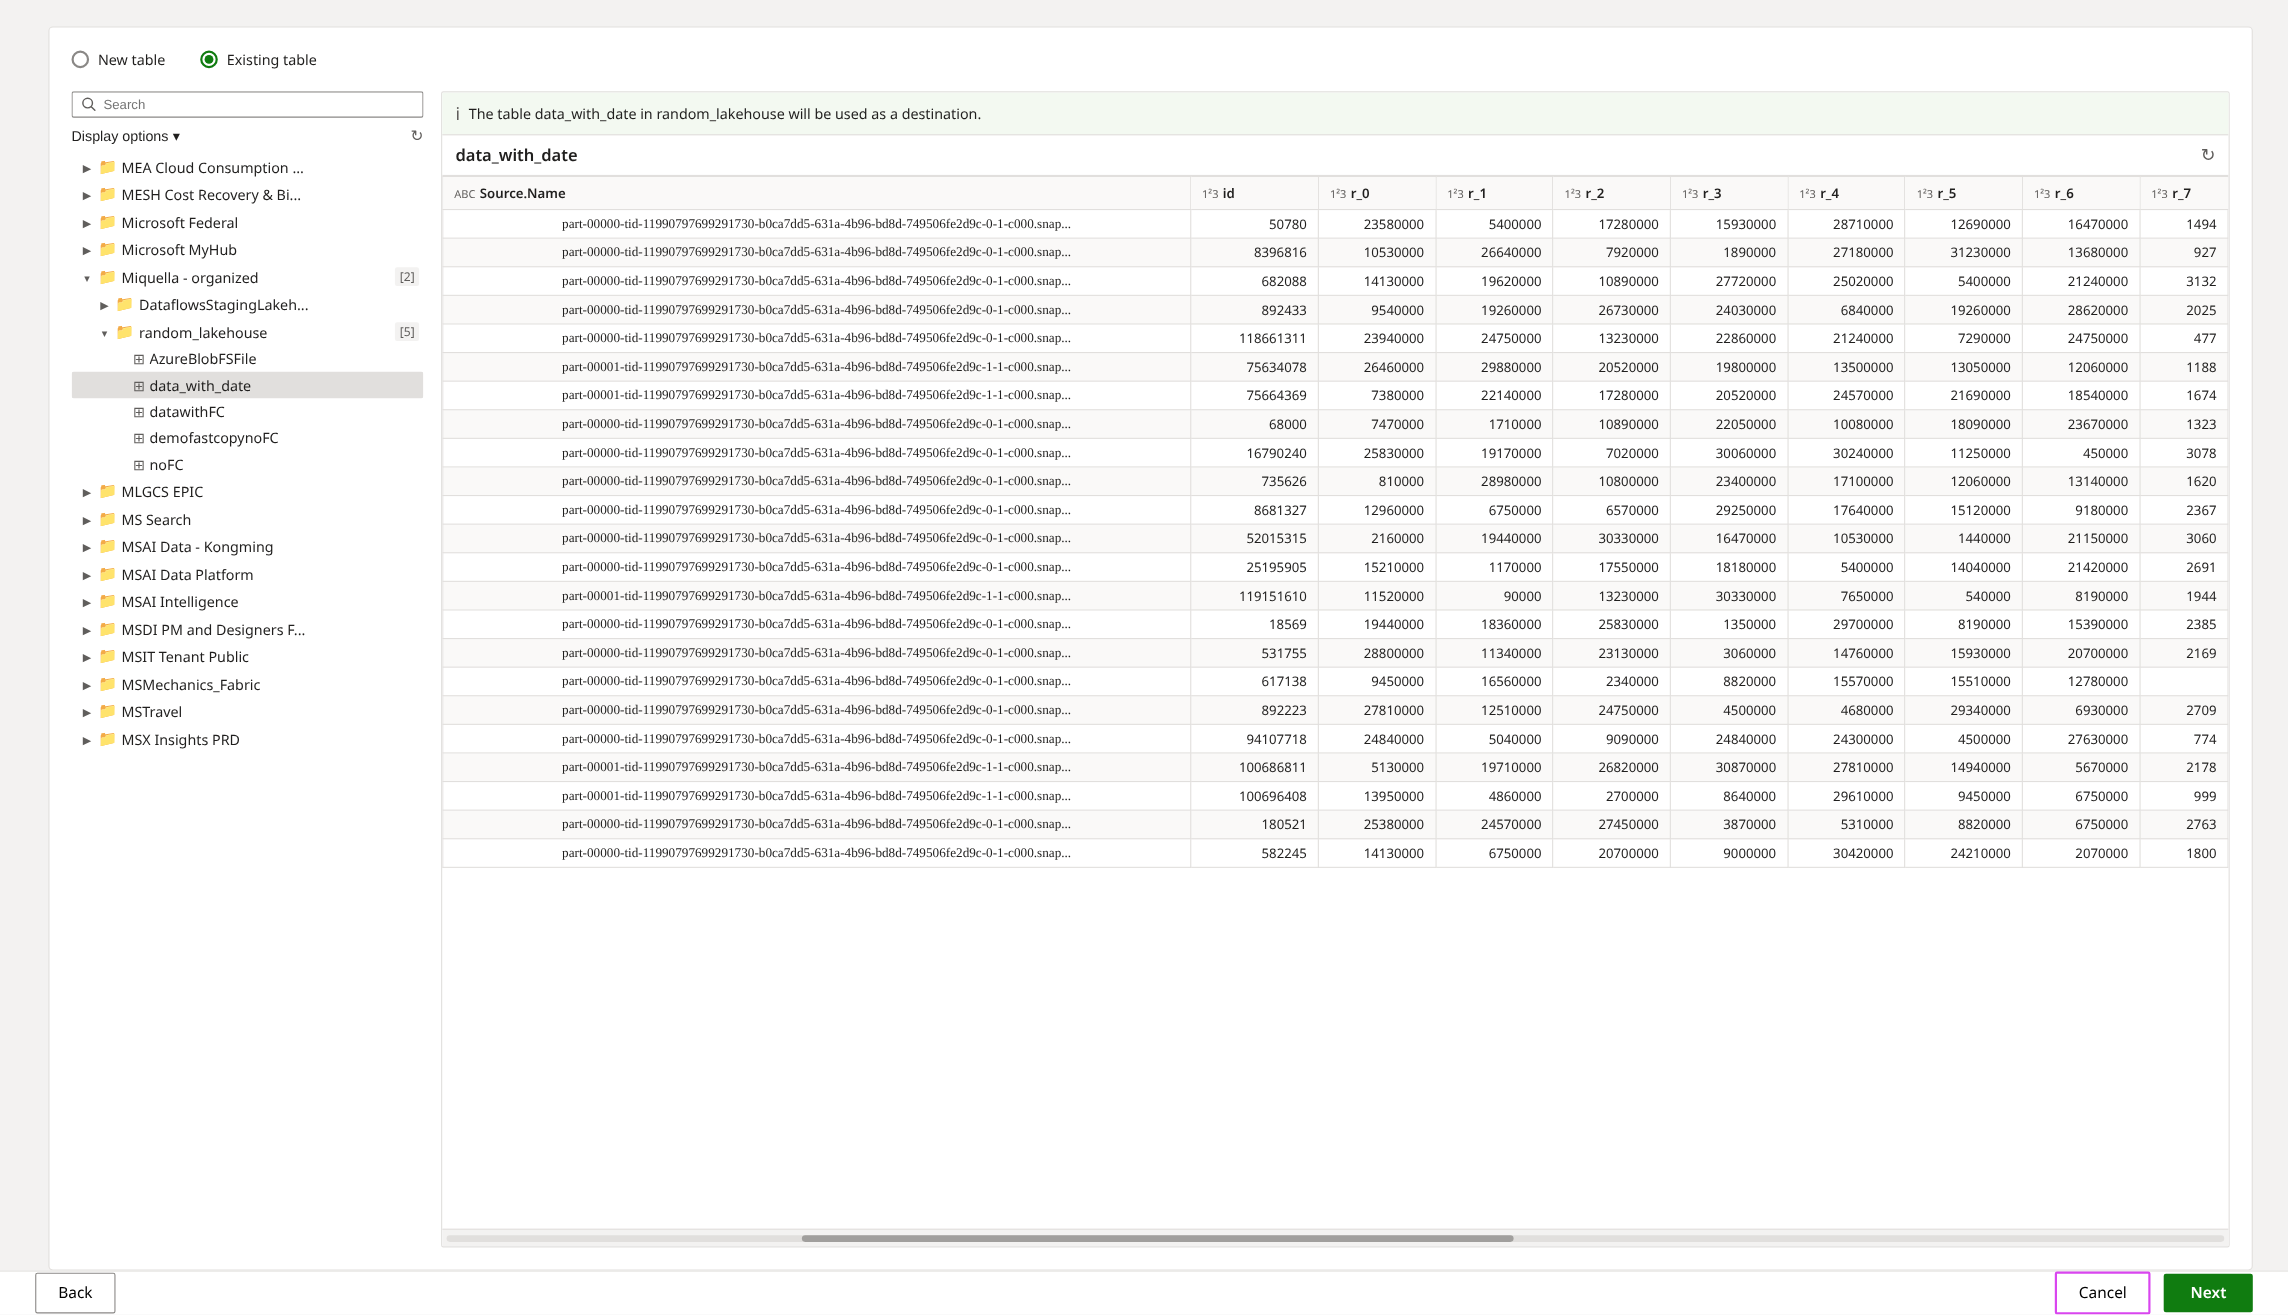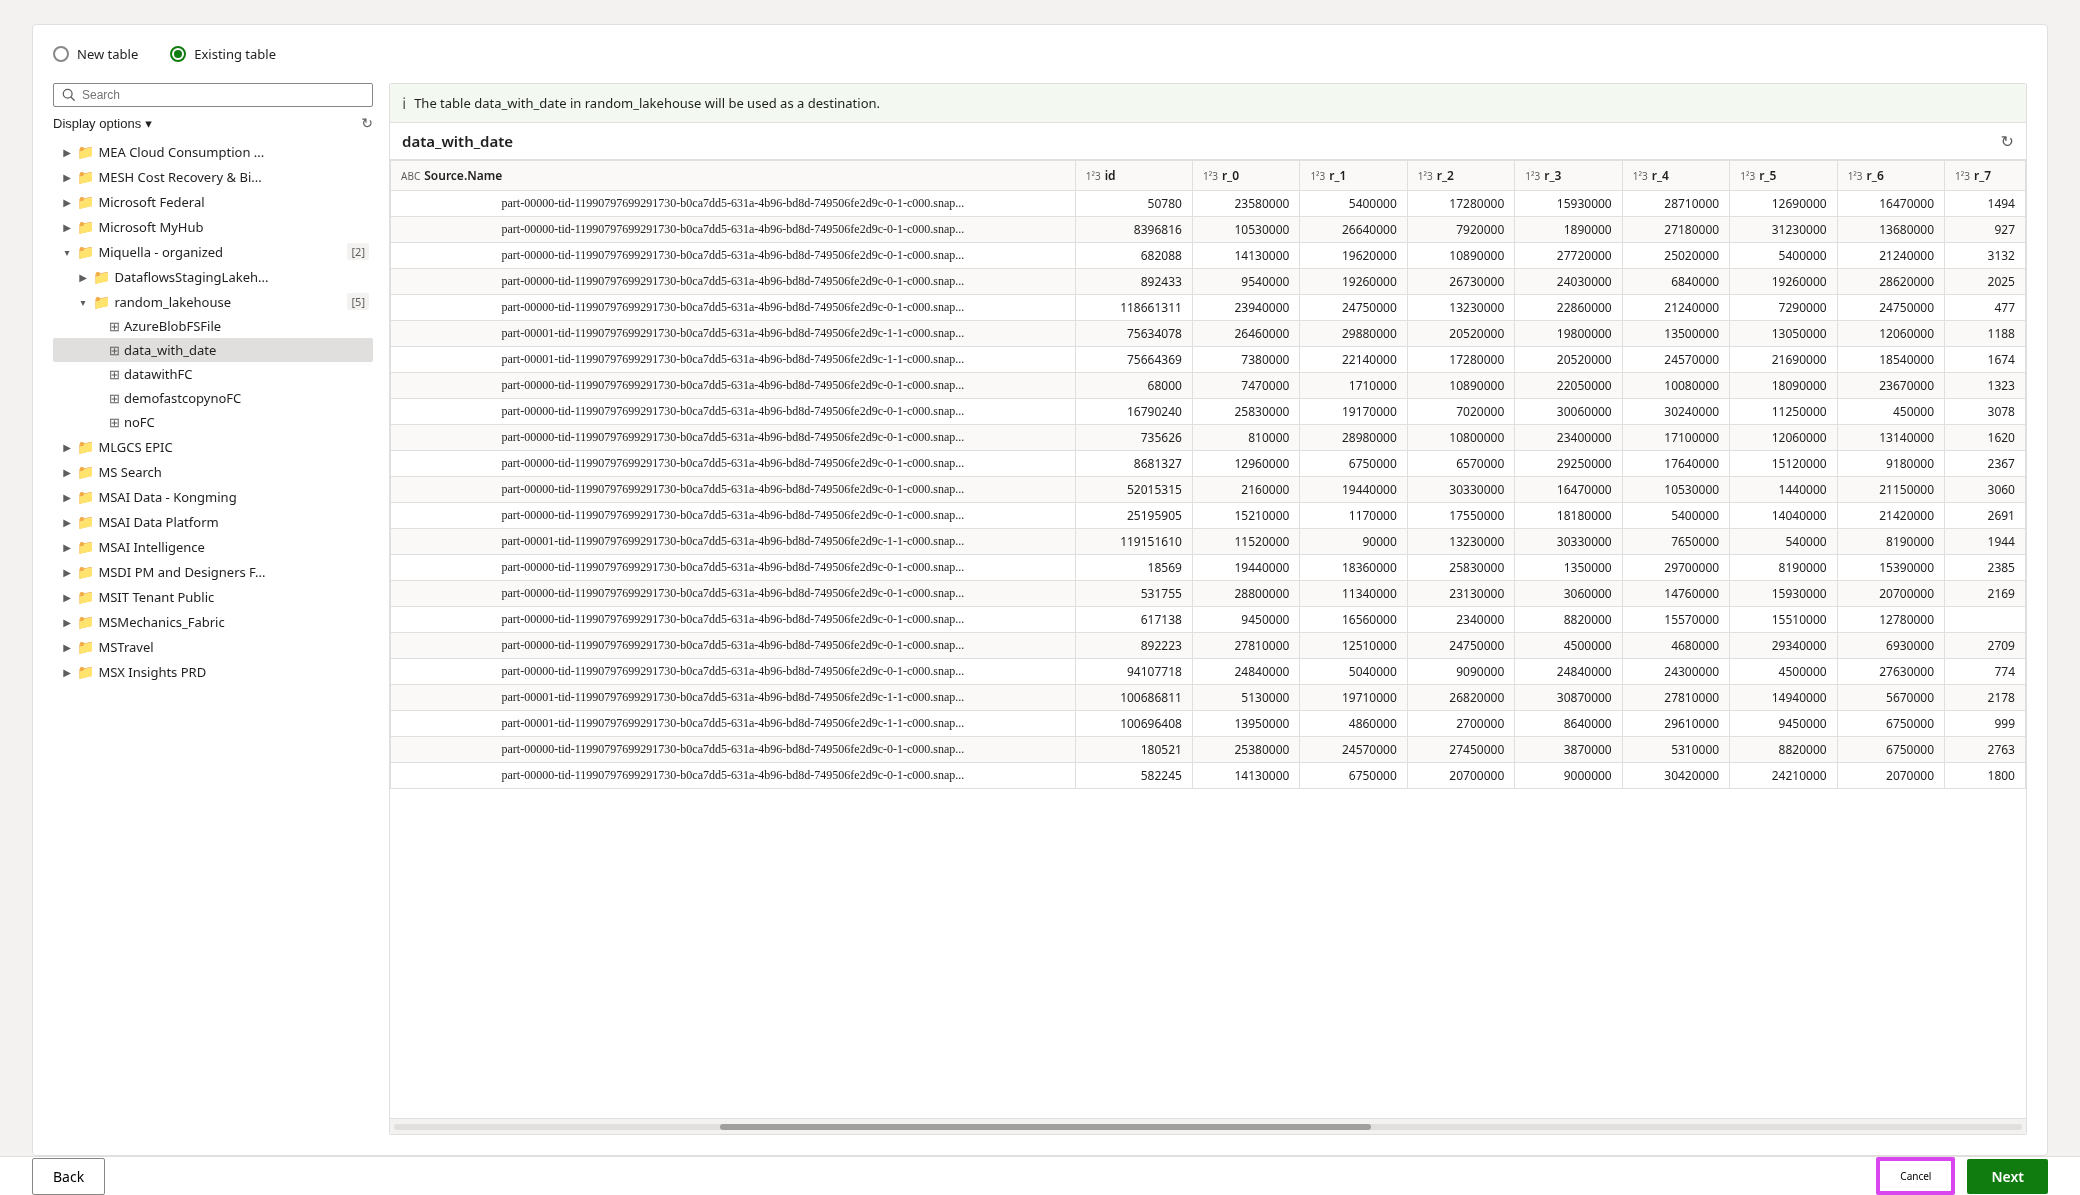--- a/index.html
+++ b/index.html
@@ -26,20 +26,21 @@
       color: #201f1e;
     }
     .main-card {
       background: #fff;
       border: 1px solid #e1dfdd;
       border-radius: 4px;
       flex: 1;
       display: flex;
       flex-direction: column;
       padding: 20px;
+      margin-left: 12px;
     }
     
     .radio-row {
       display: flex;
       align-items: center;
       gap: 32px;
       margin-bottom: 20px;
     }
     .radio-option {
       display: flex;
@@ -300,24 +301,24 @@
       cursor: pointer;
       font-family: inherit;
     }
     .footer-right {
       display: flex;
       gap: 12px;
       align-items: center;
     }
     .btn-cancel {
       background: #fff;
-      border: 4px solid #d946ef;
+      border: 2px solid #d946ef;
       border-radius: 2px;
       padding: 8px 20px;
-      font-size: 10px;
+      font-size: 14px;
       cursor: pointer;
       font-family: inherit;
     }
     .btn-next {
       background: #107c10;
       color: #fff;
       border: none;
       border-radius: 2px;
       padding: 8px 24px;
       font-size: 14px;

